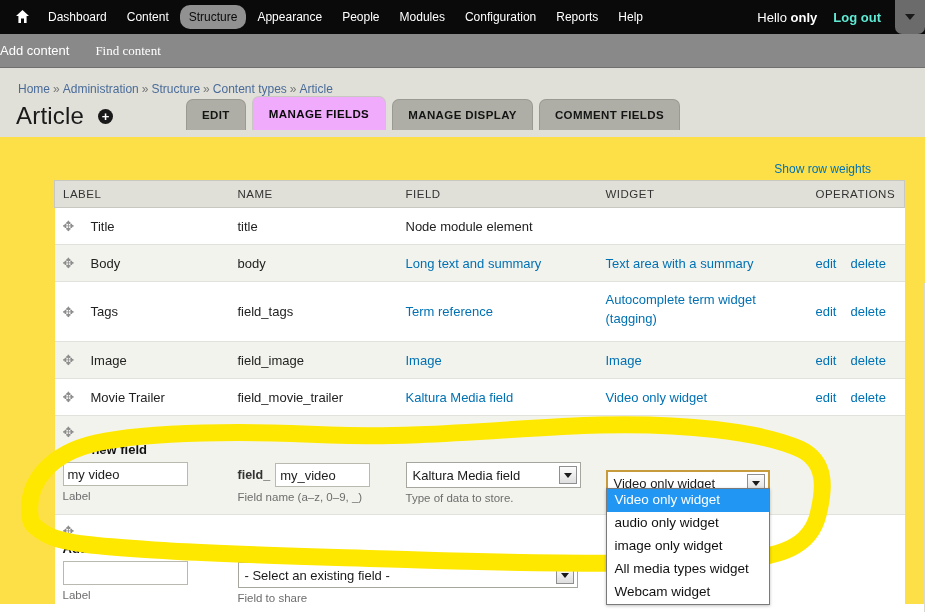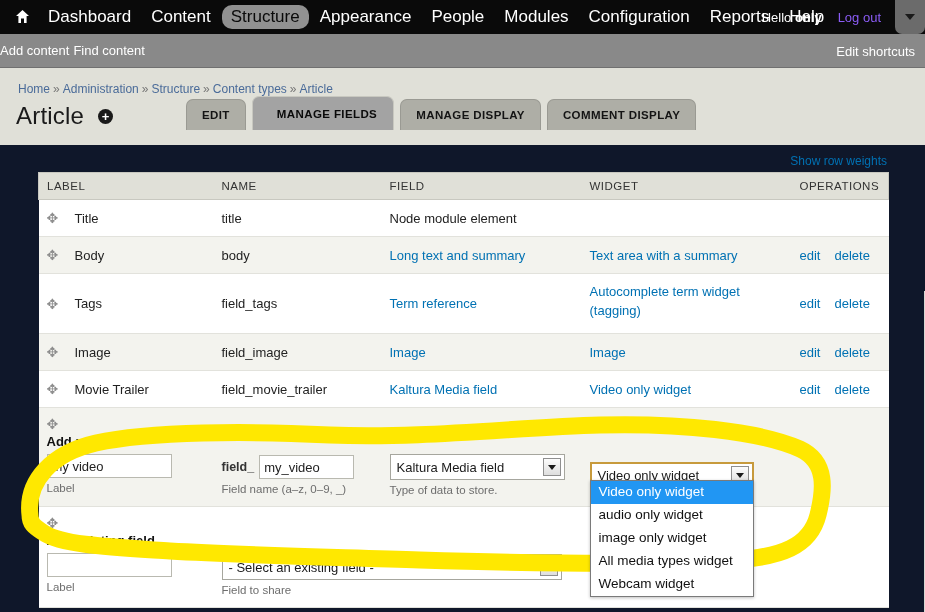--- a/index.html
+++ b/index.html
@@ -11,44 +11,44 @@
     background:#ffffff;
     color:#000;
     overflow:hidden;
     position:relative;
   }
 
   
   #toolbar { width:925px; height:34px; background:#0a0a0a; display:flex; align-items:center; position:relative; }
   #toolbar .home-icon { margin:0 8px 0 14px; width:16px; height:16px; display:flex; align-items:center; justify-content:center; }
   #toolbar a, #toolbar .tb-item {
-    color:#fff; text-decoration:none; font-size:17px;
+    color:#fff; text-decoration:none; font-size:12px;
     padding:4px 9px; margin:0 1px; display:inline-block; line-height:16px; white-space:nowrap;
   }
   #toolbar .tb-item.active {
     background:#919191; color:#0a0a0a; border-radius:10px; font-weight:normal;
   }
   #toolbar .tb-right { position:absolute; right:0; top:0; height:34px; display:flex; align-items:center; }
   #toolbar .tb-right .greet { color:#fff; font-size:13px; padding:4px 8px; }
   #toolbar .tb-right .greet b { font-weight:bold; }
-  #toolbar .tb-right .logout { color:#8b5cf6; font-size:13px; padding:4px 8px; text-decoration:none; }
+  #toolbar .tb-right .logout { color:#5eead4; font-size:13px; padding:4px 8px; text-decoration:none;font-weight:bold; }
   #toolbar .tb-toggle {
     width:30px; height:34px; background:#6b6b6b; margin-left:6px;
     display:flex; align-items:center; justify-content:center;
     border-bottom-left-radius:7px; border-bottom-right-radius:7px;
   }
   .caret-dn { width:0;height:0;border-left:5px solid transparent;border-right:5px solid transparent;border-top:6px solid #1a1a1a; }
 
   
   #shortcuts { width:925px; height:34px; background:#898989; display:flex; align-items:center; position:relative;
                border-bottom:1px solid #707070; }
   #shortcuts .sc-right { position:absolute; right:10px; top:0; height:34px; display:flex; align-items:center; }
 
   
-  #pagehead { background:#e0e0d8; padding:0 0 0 0; position:relative; height:77px; }
+  #pagehead { background:#e0e0d8; padding:0 0 0 0; position:relative; height:69px; }
   #breadcrumb { padding:14px 0 0 18px; font-size:12px; color:#5a7ca8; }
   #breadcrumb a { color:#4a6b99; text-decoration:none; }
   #breadcrumb .sep { color:#777; margin:0 3px; font-size:12px; }
   #titlerow { display:flex; align-items:flex-end; padding-left:16px; margin-top:6px; position:relative; }
   #pagetitle { font-size:24px; font-weight:normal; color:#1a1a1a; line-height:28px; letter-spacing:.2px; }
   .ctx-btn {
     width:15px; height:15px; border-radius:50%; background:#1a1a1a;
     display:inline-flex; align-items:center; justify-content:center;
     margin-left:14px; margin-bottom:6px; cursor:pointer;
   }
@@ -56,24 +56,24 @@
 
   
   #tabs { position:absolute; left:186px; bottom:0; display:flex; align-items:flex-end; }
   .tab {
     background:#aeaea6; color:#141414; font-size:11.5px; font-weight:bold;
     letter-spacing:.4px; padding:9px 15px 8px 15px; margin-right:6px;
     border-top-left-radius:7px; border-top-right-radius:7px;
     line-height:13px; cursor:pointer; white-space:nowrap;
     border:1px solid #9a9a93; border-bottom:none;
   }
-  .tab.active { background:#a3a3a3; color:#0a0a0a; padding:11px 16px 9px 24px; border-color:#c8c8c0; }
-
-  
-  #content { background:#0f172a; padding:0; position:relative; height:467px; }
+  .tab.active { background:#f0abfc; color:#0a0a0a; padding:11px 16px 9px 16px; border-color:#c8c8c0; }
+
+  
+  #content { background:#fde047; padding:16px; position:relative; height:467px; }
   #rowweights { text-align:right; padding:8px 38px 4px 0; }
   #rowweights a { color:#0071b3; font-size:12px; text-decoration:none; }
 
   table.fields { border-collapse:collapse; width:850px; margin-left:38px; table-layout:fixed; }
   table.fields th {
     background:#e0e0d8; text-align:left; font-size:11.5px; font-weight:normal;
     letter-spacing:.5px; color:#333; padding:7px 8px; border:1px solid #c8c8c0; border-left:none; border-right:none;
   }
   table.fields th:first-child { border-left:1px solid #c8c8c0; }
   table.fields th:last-child { border-right:1px solid #c8c8c0; }
@@ -161,42 +161,39 @@
     <span class="greet"><span>Hello </span><b>only</b></span>
     <span class="logout">Log out</span>
     <span class="tb-toggle">
       <span class="caret-dn"></span>
     </span>
   </div>
 </div>
 
 <div id="shortcuts">
   <span style="padding-left:0;color:#fff;font-size:13px;">Add content</span>
-  <span style="padding-left:4px;color:#fff;font-size:13px;">Find content</span>
-  <span class="sc-right">
-    <span style="color:#fff;font-size:13px;">Edit shortcuts</span>
-  </span>
+  <span style="padding-left:26px;color:#fff;font-size:13px;font-family:Liberation Serif, serif;">Find content</span>
 </div>
 
 <div id="pagehead">
   <div id="breadcrumb">
     <a href="#">Home</a><span class="sep">»</span><a href="#">Administration</a><span class="sep">»</span><a href="#">Structure</a><span class="sep">»</span><a href="#">Content types</a><span class="sep">»</span><a href="#">Article</a>
   </div>
 
   <div id="titlerow">
     <span id="pagetitle">Article</span>
     <span class="ctx-btn">
         <span class="plus">+</span>
       </span>
 
     <div id="tabs">
       <div class="tab">EDIT</div>
       <div class="tab active">MANAGE FIELDS</div>
       <div class="tab">MANAGE DISPLAY</div>
-      <div class="tab">COMMENT DISPLAY</div>
+      <div class="tab">COMMENT FIELDS</div>
     </div>
   </div>
 </div>
 
 <div id="content">
 
   <div id="rowweights">
     <a href="#">Show row weights</a>
   </div>
 

